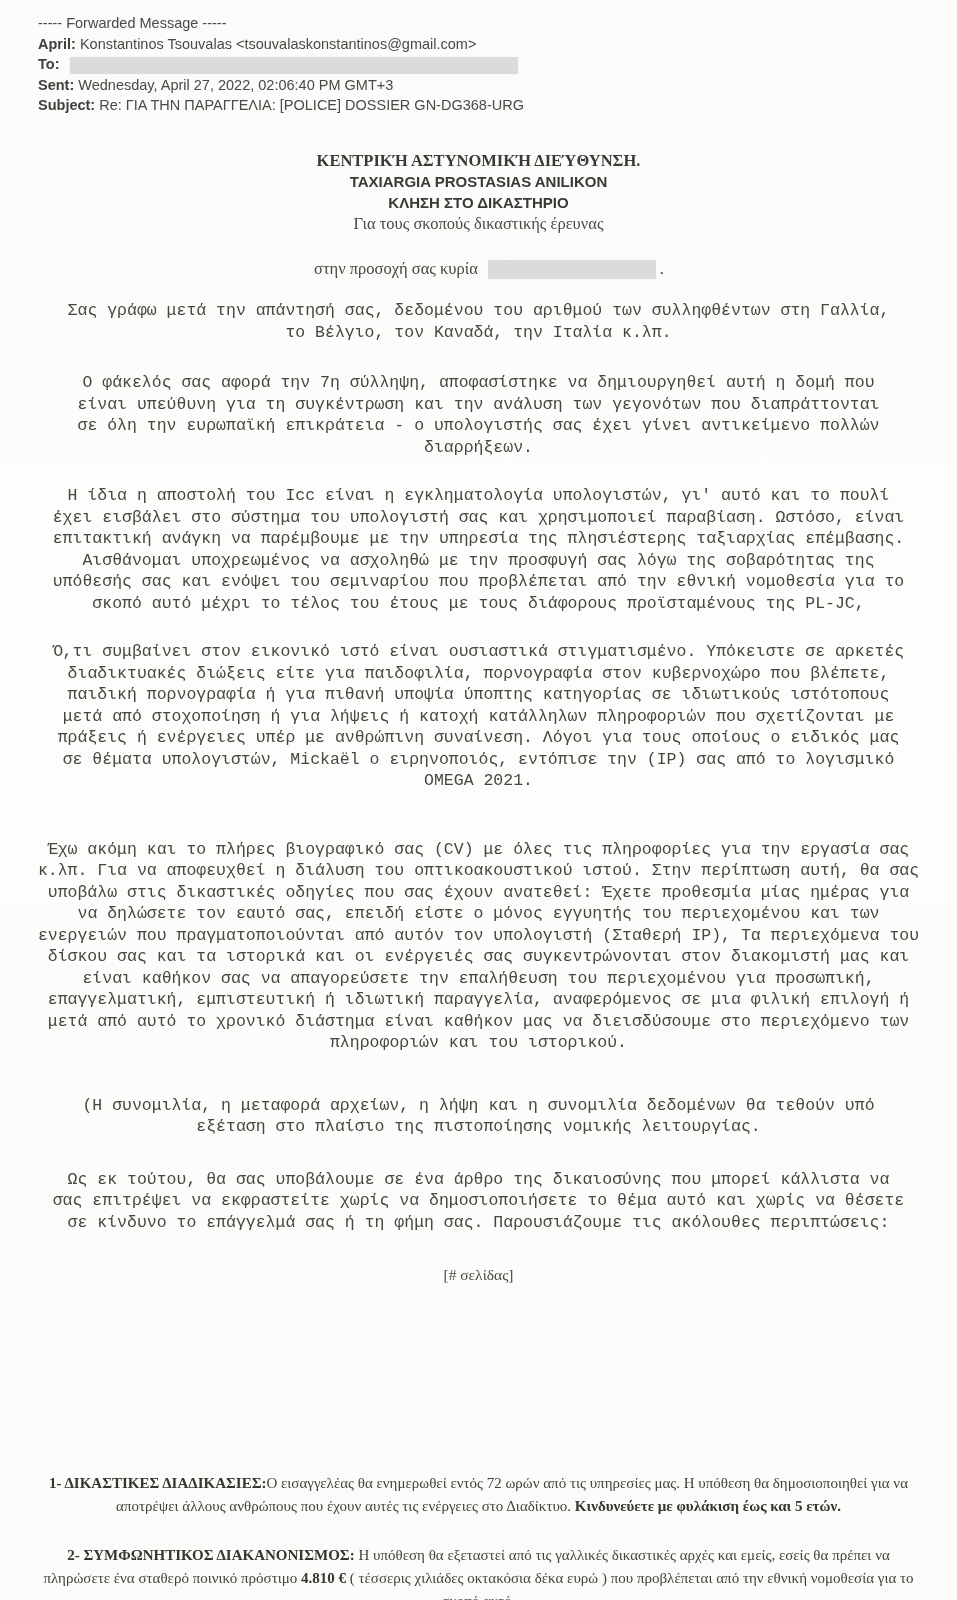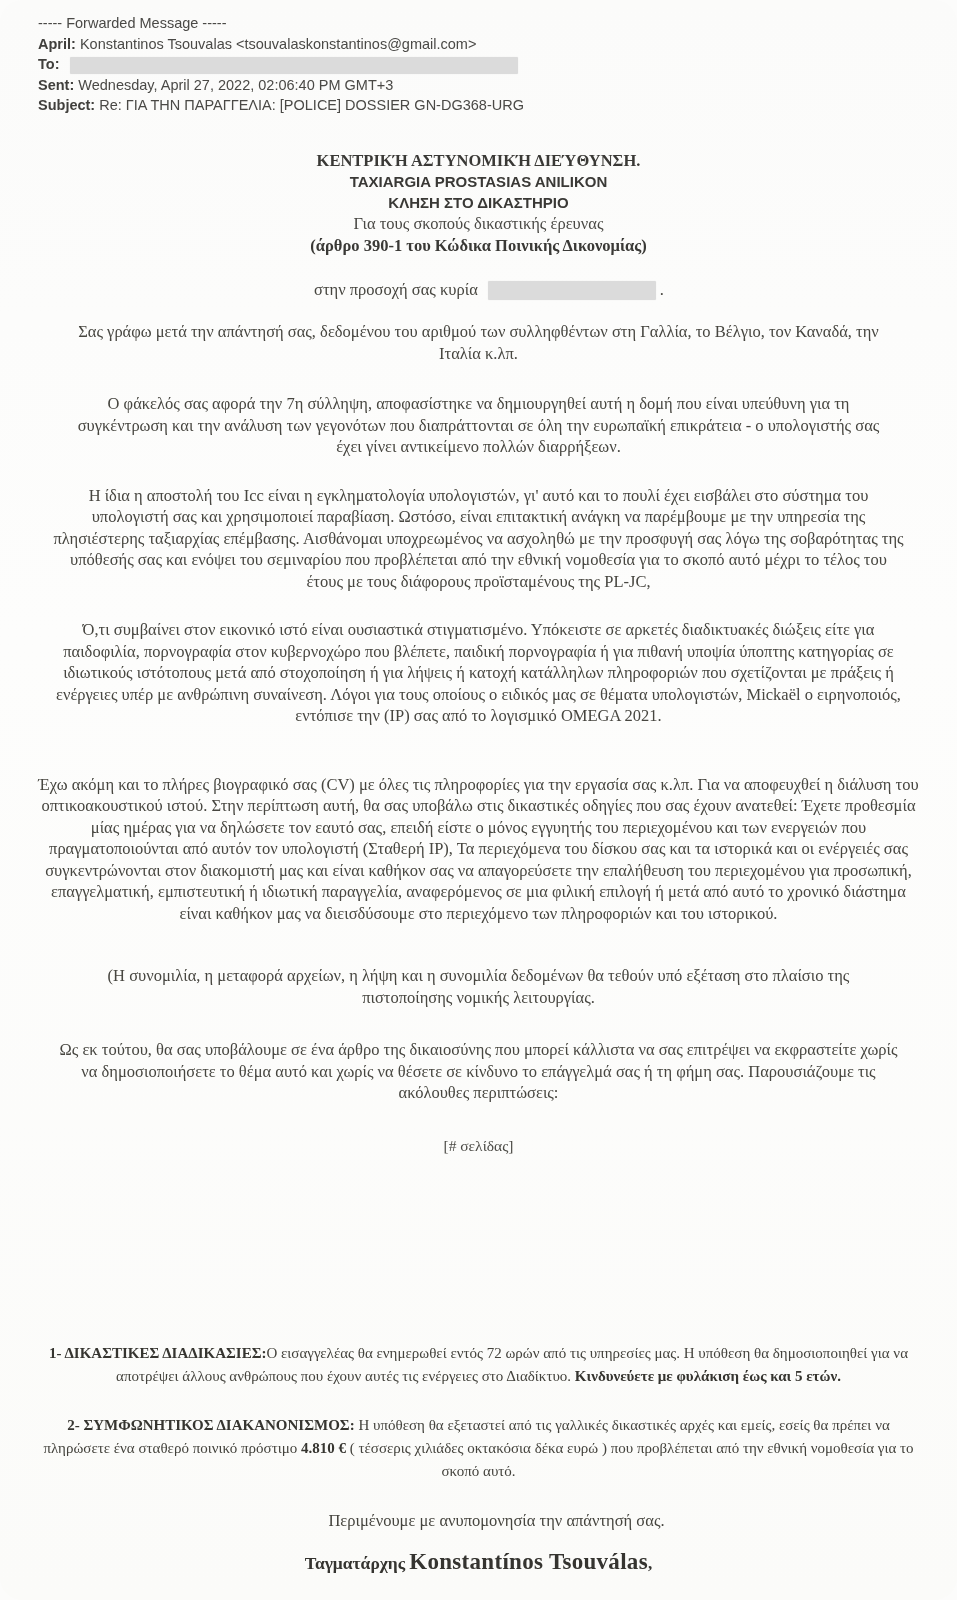--- a/index.html
+++ b/index.html
@@ -79,20 +79,21 @@
     font-size: 16.5px;
     color: #46453f;
     padding-left: 21px;
   }
   .salutation-redaction { width: 168px; height: 19px; margin-left: 10px; margin-right: 4px; }
 
   .para {
     margin: 4px auto;
     max-width: 868px;
     color: #474640;
+    font-family: Liberation Mono, monospace;
   }
   .p1 { margin-top: 21px; max-width: 840px; }
   .p2 { margin-top: 29px; max-width: 822px; }
   .p3 { margin-top: 27px; max-width: 852px; }
   .p4 { margin-top: 27px; max-width: 856px; }
   .p5 { margin-top: 47px; max-width: 884px; }
   .p6 { margin-top: 41px; max-width: 824px; }
   .p7 { margin-top: 31px; max-width: 852px; }
 
   .page-marker {
@@ -162,21 +163,20 @@
     </div>
   </div>
 
   <div class="letter">
 
     <div class="headings">
       <div class="h-serif-bold">ΚΕΝΤΡΙΚΉ ΑΣΤΥΝΟΜΙΚΉ ΔΙΕΎΘΥΝΣΗ.</div>
       <div class="h-sans-bold">TAXIARGIA PROSTASIAS ANILIKON</div>
       <div class="h-sans-bold">ΚΛΗΣΗ ΣΤΟ ΔΙΚΑΣΤΗΡΙΟ</div>
       <div class="h-serif-reg">Για τους σκοπούς δικαστικής έρευνας</div>
-      <div class="h-serif-bold">(άρθρο 390-1 του Κώδικα Ποινικής Δικονομίας)</div>
     </div>
 
 
     <div class="salutation">
       <span>στην προσοχή σας κυρία</span><span class="redaction salutation-redaction"></span><span>.</span>
     </div>
 
     <p class="para p1">Σας γράφω μετά την απάντησή σας, δεδομένου του αριθμού των συλληφθέντων στη Γαλλία, το Βέλγιο, τον Καναδά, την Ιταλία κ.λπ.</p>
     <p class="para p2">Ο φάκελός σας αφορά την 7η σύλληψη, αποφασίστηκε να δημιουργηθεί αυτή η δομή που είναι υπεύθυνη για τη συγκέντρωση και την ανάλυση των γεγονότων που διαπράττονται σε όλη την ευρωπαϊκή επικράτεια - ο υπολογιστής σας έχει γίνει αντικείμενο πολλών διαρρήξεων.</p>
     <p class="para p3">Η ίδια η αποστολή του Icc είναι η εγκληματολογία υπολογιστών, γι' αυτό και το πουλί έχει εισβάλει στο σύστημα του υπολογιστή σας και χρησιμοποιεί παραβίαση. Ωστόσο, είναι επιτακτική ανάγκη να παρέμβουμε με την υπηρεσία της πλησιέστερης ταξιαρχίας επέμβασης. Αισθάνομαι υποχρεωμένος να ασχοληθώ με την προσφυγή σας λόγω της σοβαρότητας της υπόθεσής σας και ενόψει του σεμιναρίου που προβλέπεται από την εθνική νομοθεσία για το σκοπό αυτό μέχρι το τέλος του έτους με τους διάφορους προϊσταμένους της PL-JC,</p>

